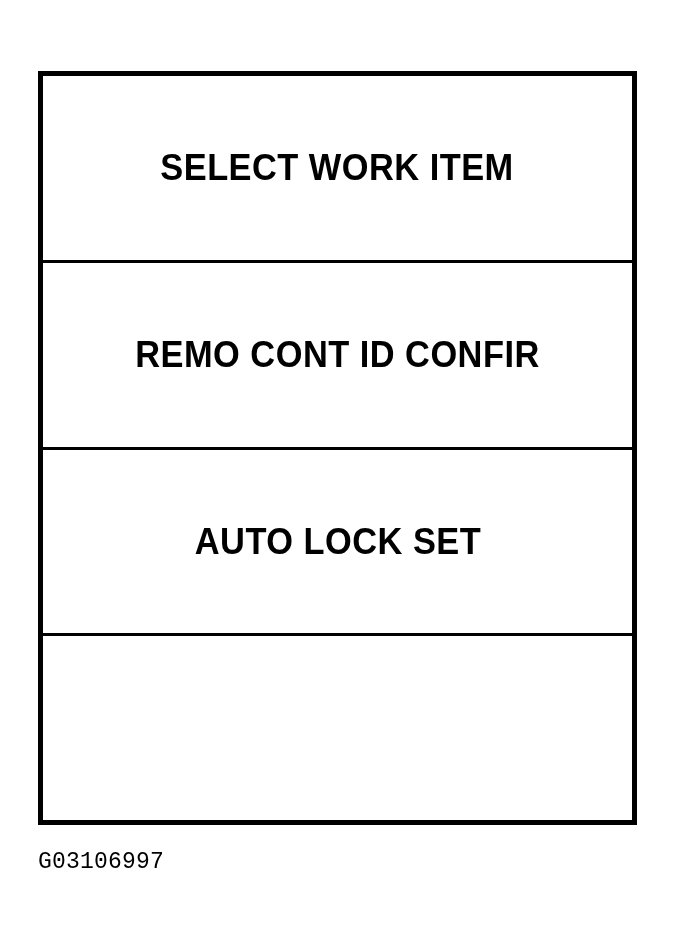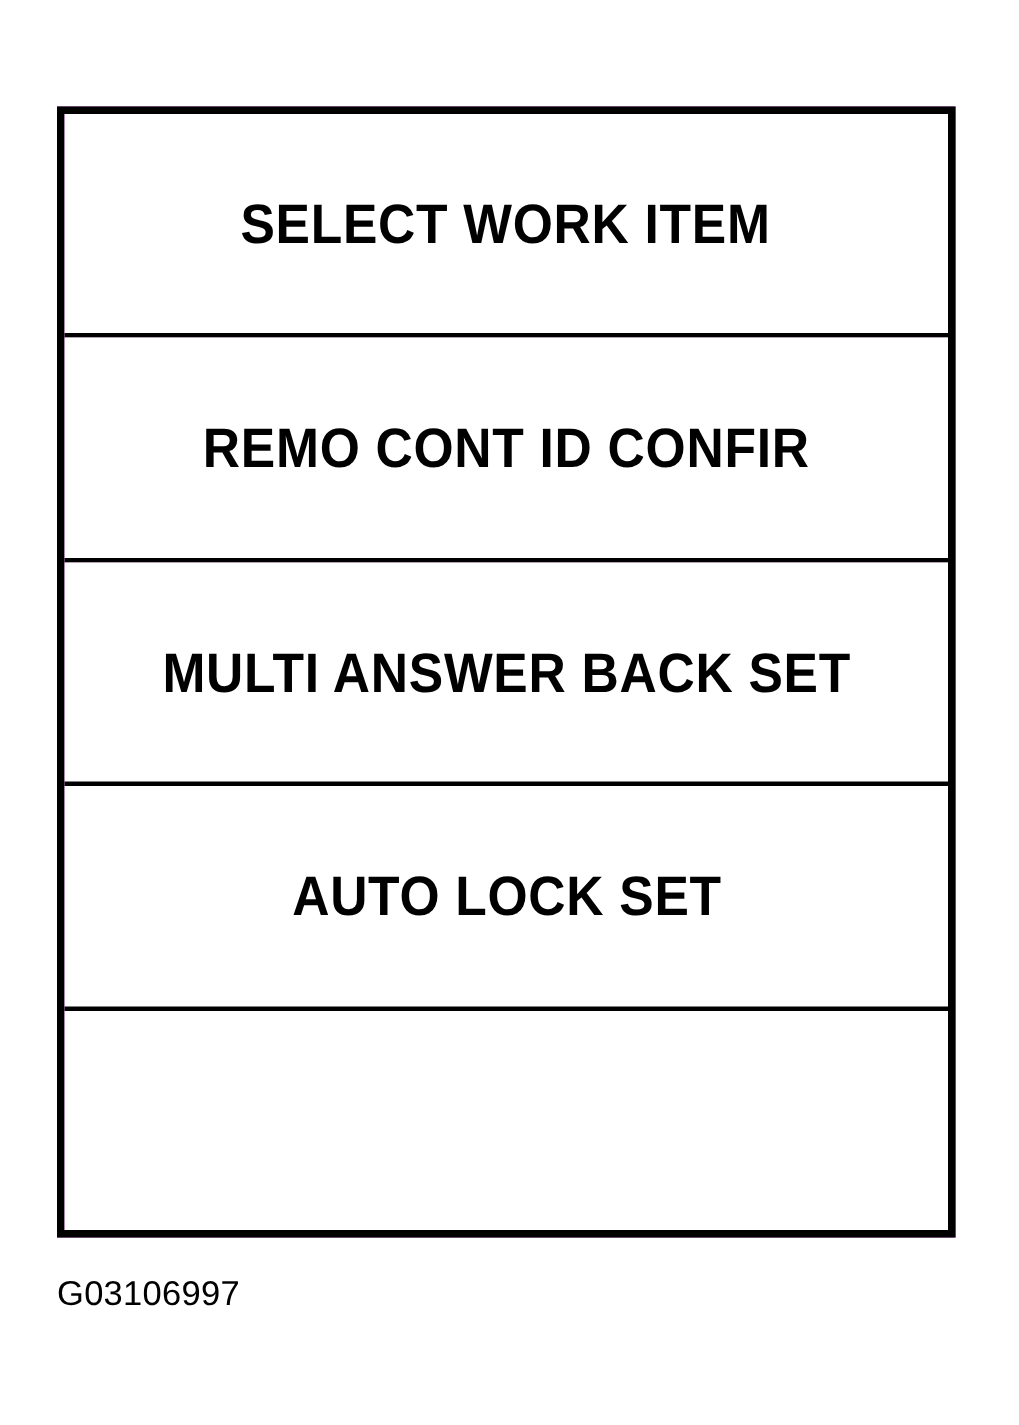--- a/index.html
+++ b/index.html
@@ -28,21 +28,21 @@
 
   
   #menu-table {
     position: absolute;
     left: 38px;
     top: 71px;
     width: 599px;   
     height: 754px;  
     box-sizing: border-box;
     border: 5px solid #000000;
-    background: #a21caf;
+    background: #b91c1c;
     display: flex;
     flex-direction: column;
   }
 
   .menu-row {
     flex: 1 1 0;
     min-height: 0;
     box-sizing: border-box;
     border-bottom: 3px solid #000000;
     display: flex;
@@ -71,21 +71,21 @@
 
   .menu-row.is-empty .menu-label {
     visibility: hidden;
   }
 
   
   #figure-caption {
     position: absolute;
     left: 38px;
     top: 848px;
-    font-family: Liberation Sans, sans-serif;
+    font-family: Liberation Mono, monospace;
     font-weight: normal;
     font-size: 23px;
     line-height: 28px;
     color: #000000;
     letter-spacing: 0.2px;
     white-space: nowrap;
   }
 </style>
 </head>
 <body>
@@ -96,23 +96,20 @@
 
     <div class="menu-row">
       <span class="menu-label">SELECT WORK ITEM</span>
     </div>
 
     <div class="menu-row">
       <span class="menu-label">REMO CONT ID CONFIR</span>
     </div>
 
 
-    <div class="menu-row">
-      <span class="menu-label">MULTI ANSWER BACK SET</span>
-    </div>
 
     <div class="menu-row">
       <span class="menu-label">AUTO LOCK SET</span>
     </div>
 
 
 
     <div class="menu-row is-empty">
       <span class="menu-label"></span>
     </div>

